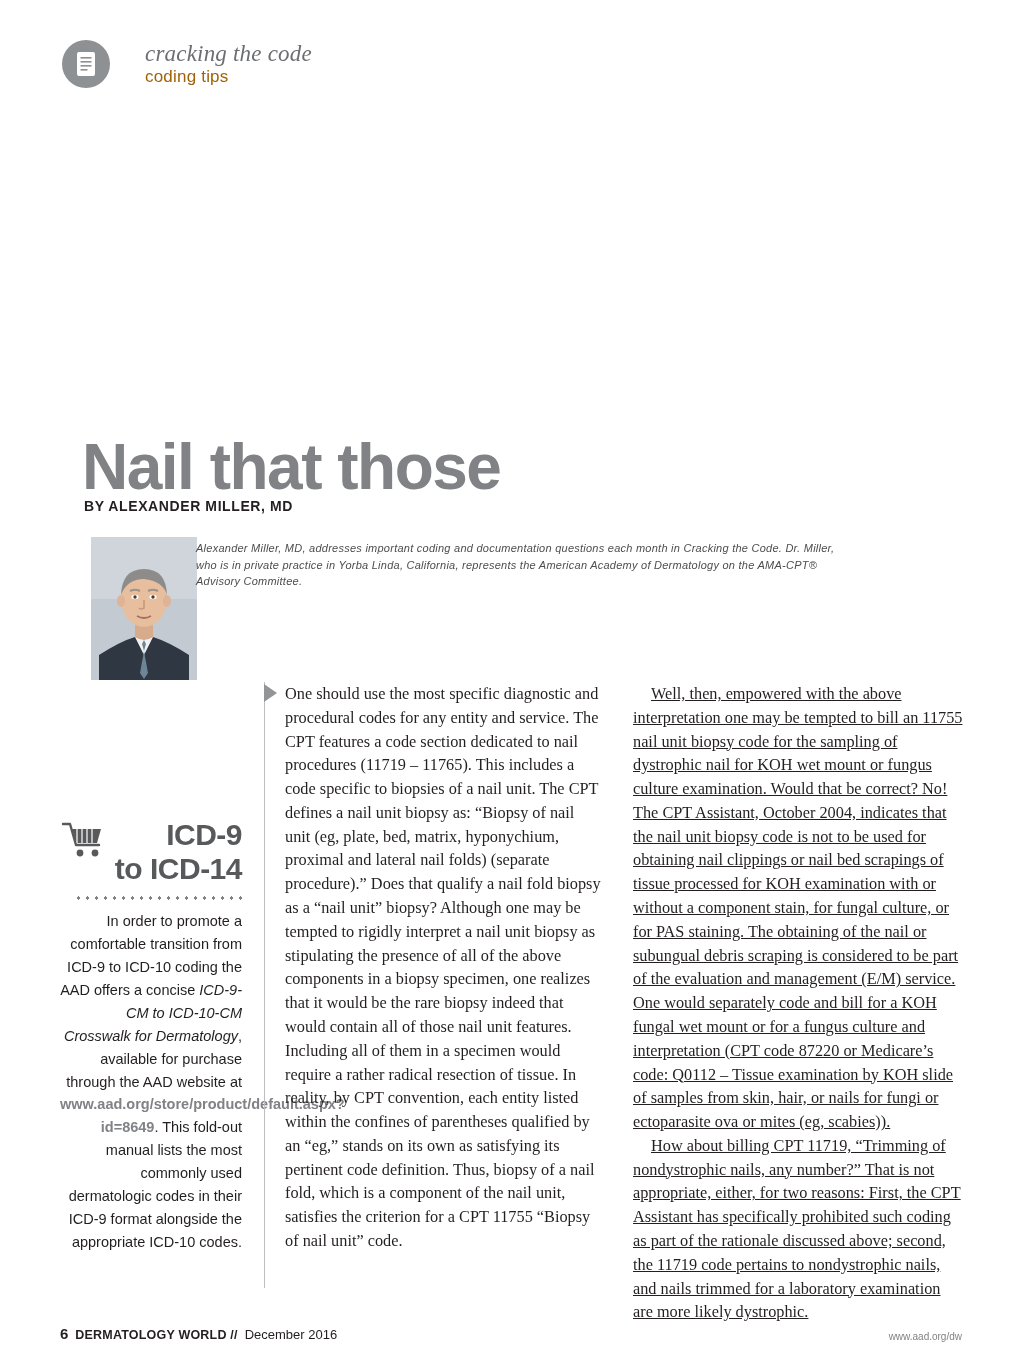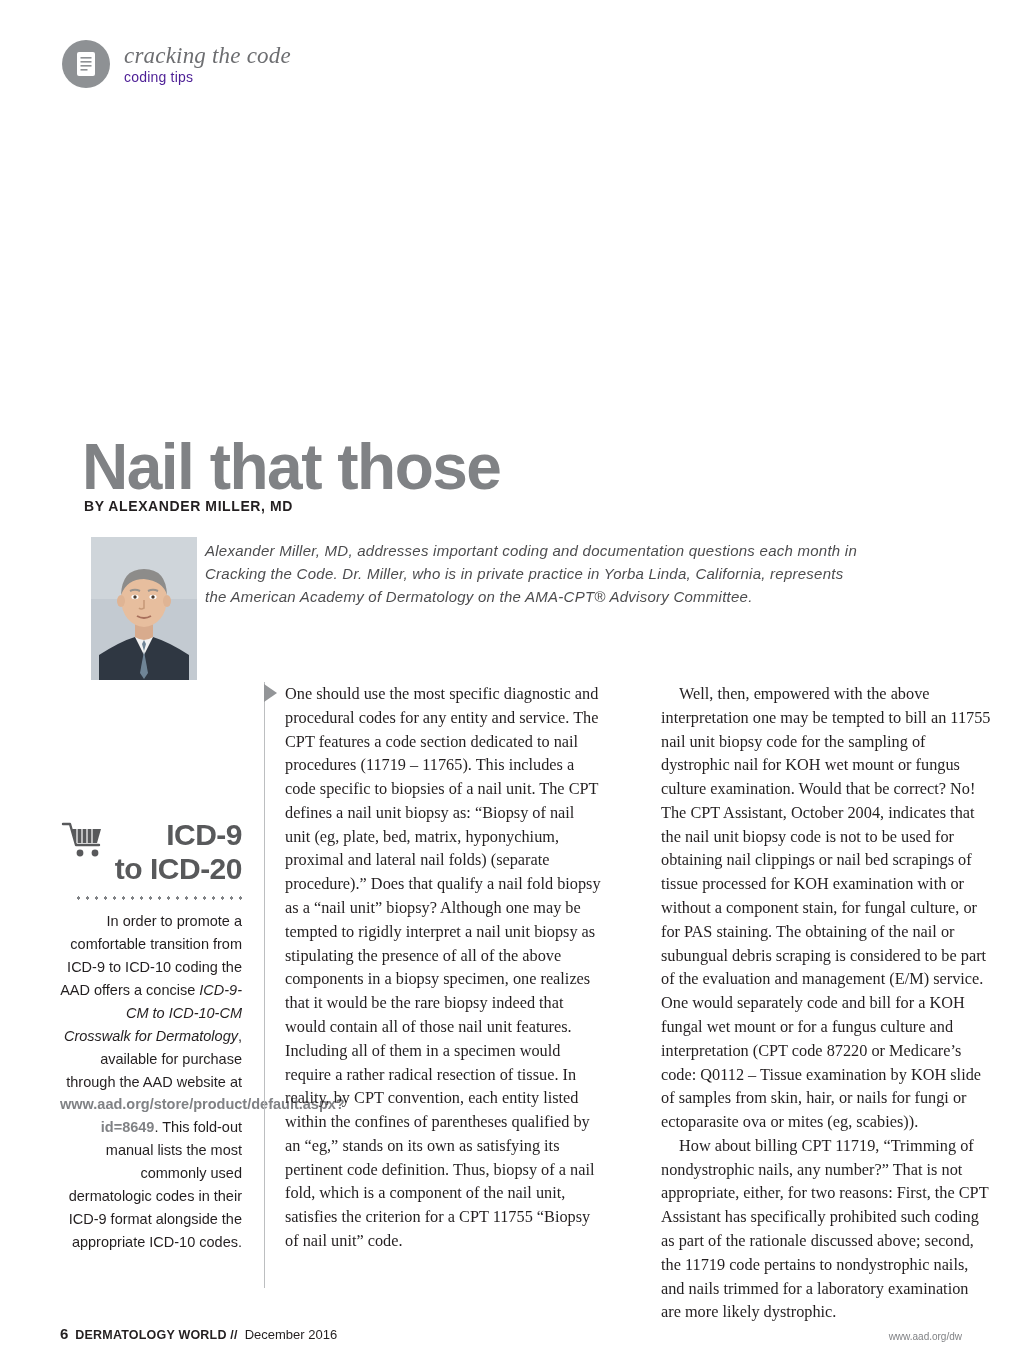--- a/index.html
+++ b/index.html
@@ -29,32 +29,33 @@
     width: 48px;
     height: 48px;
     border-radius: 50%;
     background: #8e9194;
     display: flex;
     align-items: center;
     justify-content: center;
   }
   .masthead-text {
     line-height: 1.05;
+    margin-left: 21px;
   }
   .masthead-title {
     font-family: "Liberation Serif", serif;
     font-style: italic;
     font-size: 23px;
     color: #6d6e71;
     letter-spacing: 0.2px;
   }
   .masthead-sub {
     font-family: "Liberation Sans", sans-serif;
-    font-size: 14px;
-    color: #4c1d95;
+    font-size: 17px;
+    color: #a16207;
     margin-top: 2px;
     letter-spacing: 0.2px;
   }
 
   
   .headline {
     position: absolute;
     left: 82px;
     top: 392px;
     font-family: "Liberation Sans", sans-serif;
@@ -83,26 +84,26 @@
     width: 106px;
     height: 143px;
     overflow: hidden;
     background: #b9c0c7;
   }
   .author-photo svg { display: block; }
 
   
   .author-bio {
     position: absolute;
-    left: 205px;
+    left: 196px;
     top: 540px;
     width: 660px;
     font-family: "Liberation Sans", sans-serif;
     font-style: italic;
-    font-size: 15px;
+    font-size: 11px;
     line-height: 1.52;
     color: #4d4d4f;
     letter-spacing: 0.25px;
   }
 
   
   .sidebar {
     position: absolute;
     left: 60px;
     top: 800px;
@@ -153,21 +154,21 @@
     width: 318px;
     font-family: "Liberation Serif", serif;
     font-size: 16.3px;
     line-height: 1.46;
     color: #231f20;
     text-align: left;
   }
   .col p { margin: 0; }
   .col p + p { text-indent: 18px; }
   .col-left { left: 285px; }
-  .col-right { left: 661px; width: 330px; }
+  .col-right { left: 633px; width: 330px; text-decoration: underline; }
   .col-right p:first-child { text-indent: 18px; }
 
   .col-divider {
     position: absolute;
     left: 264px;
     top: 682px;
     width: 1px;
     height: 606px;
     background: #bcbec0;
   }
@@ -277,21 +278,21 @@
       <svg width="44" height="40" viewBox="0 0 44 40" aria-hidden="true">
         <path d="M2 5 L9 5 L15 26 L38 26" stroke="#58595b" stroke-width="2.4" fill="none" stroke-linecap="round" stroke-linejoin="round"></path>
         <path d="M11 10 L40 10 L36 24 L15 24 Z" fill="#58595b"></path>
         <path d="M16 10 L16 24 M21 10 L21 24 M26 10 L26 24 M31 10 L31 24" stroke="#ffffff" stroke-width="1.2"></path>
         <circle cx="19" cy="34" r="3.4" fill="#58595b"></circle>
         <circle cx="34" cy="34" r="3.4" fill="#58595b"></circle>
       </svg>
     </span>
     <span class="sidebar-heading-lines">
       <span>ICD-9</span><br>
-      <span>to ICD-20</span>
+      <span>to ICD-14</span>
     </span>
   </div>
   <div class="dotted-rule"></div>
   <div class="sidebar-body">
     In order to promote a comfortable transition from ICD-9 to ICD-10 coding the AAD offers a concise <i>ICD-9-CM to ICD-10-CM Crosswalk for Dermatology</i>, available for purchase through the AAD website at <span class="link">www.aad.org/store/product/default.aspx?id=8649</span>. This fold-out manual lists the most commonly used dermatologic codes in their ICD-9 format alongside the appropriate ICD-10 codes.
   </div>
 </aside>
 
 <div class="col-divider"></div>
 <div class="arrow-marker"></div>

